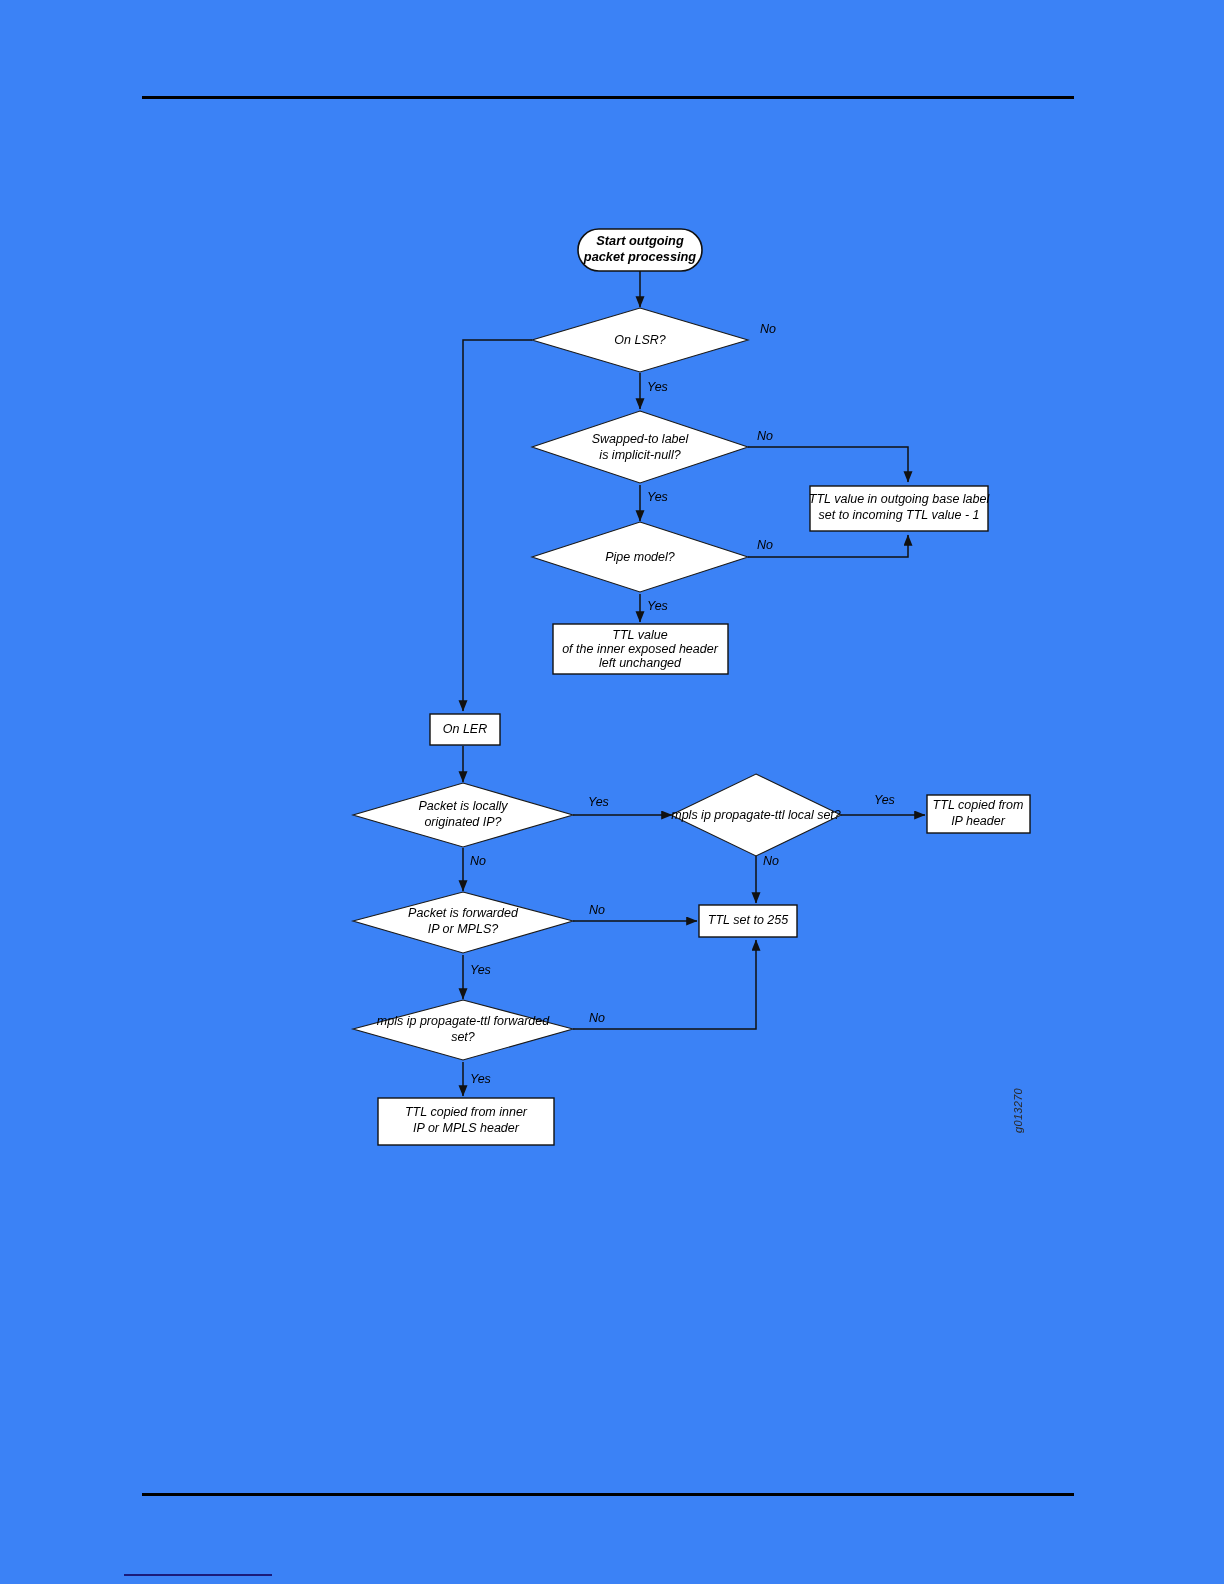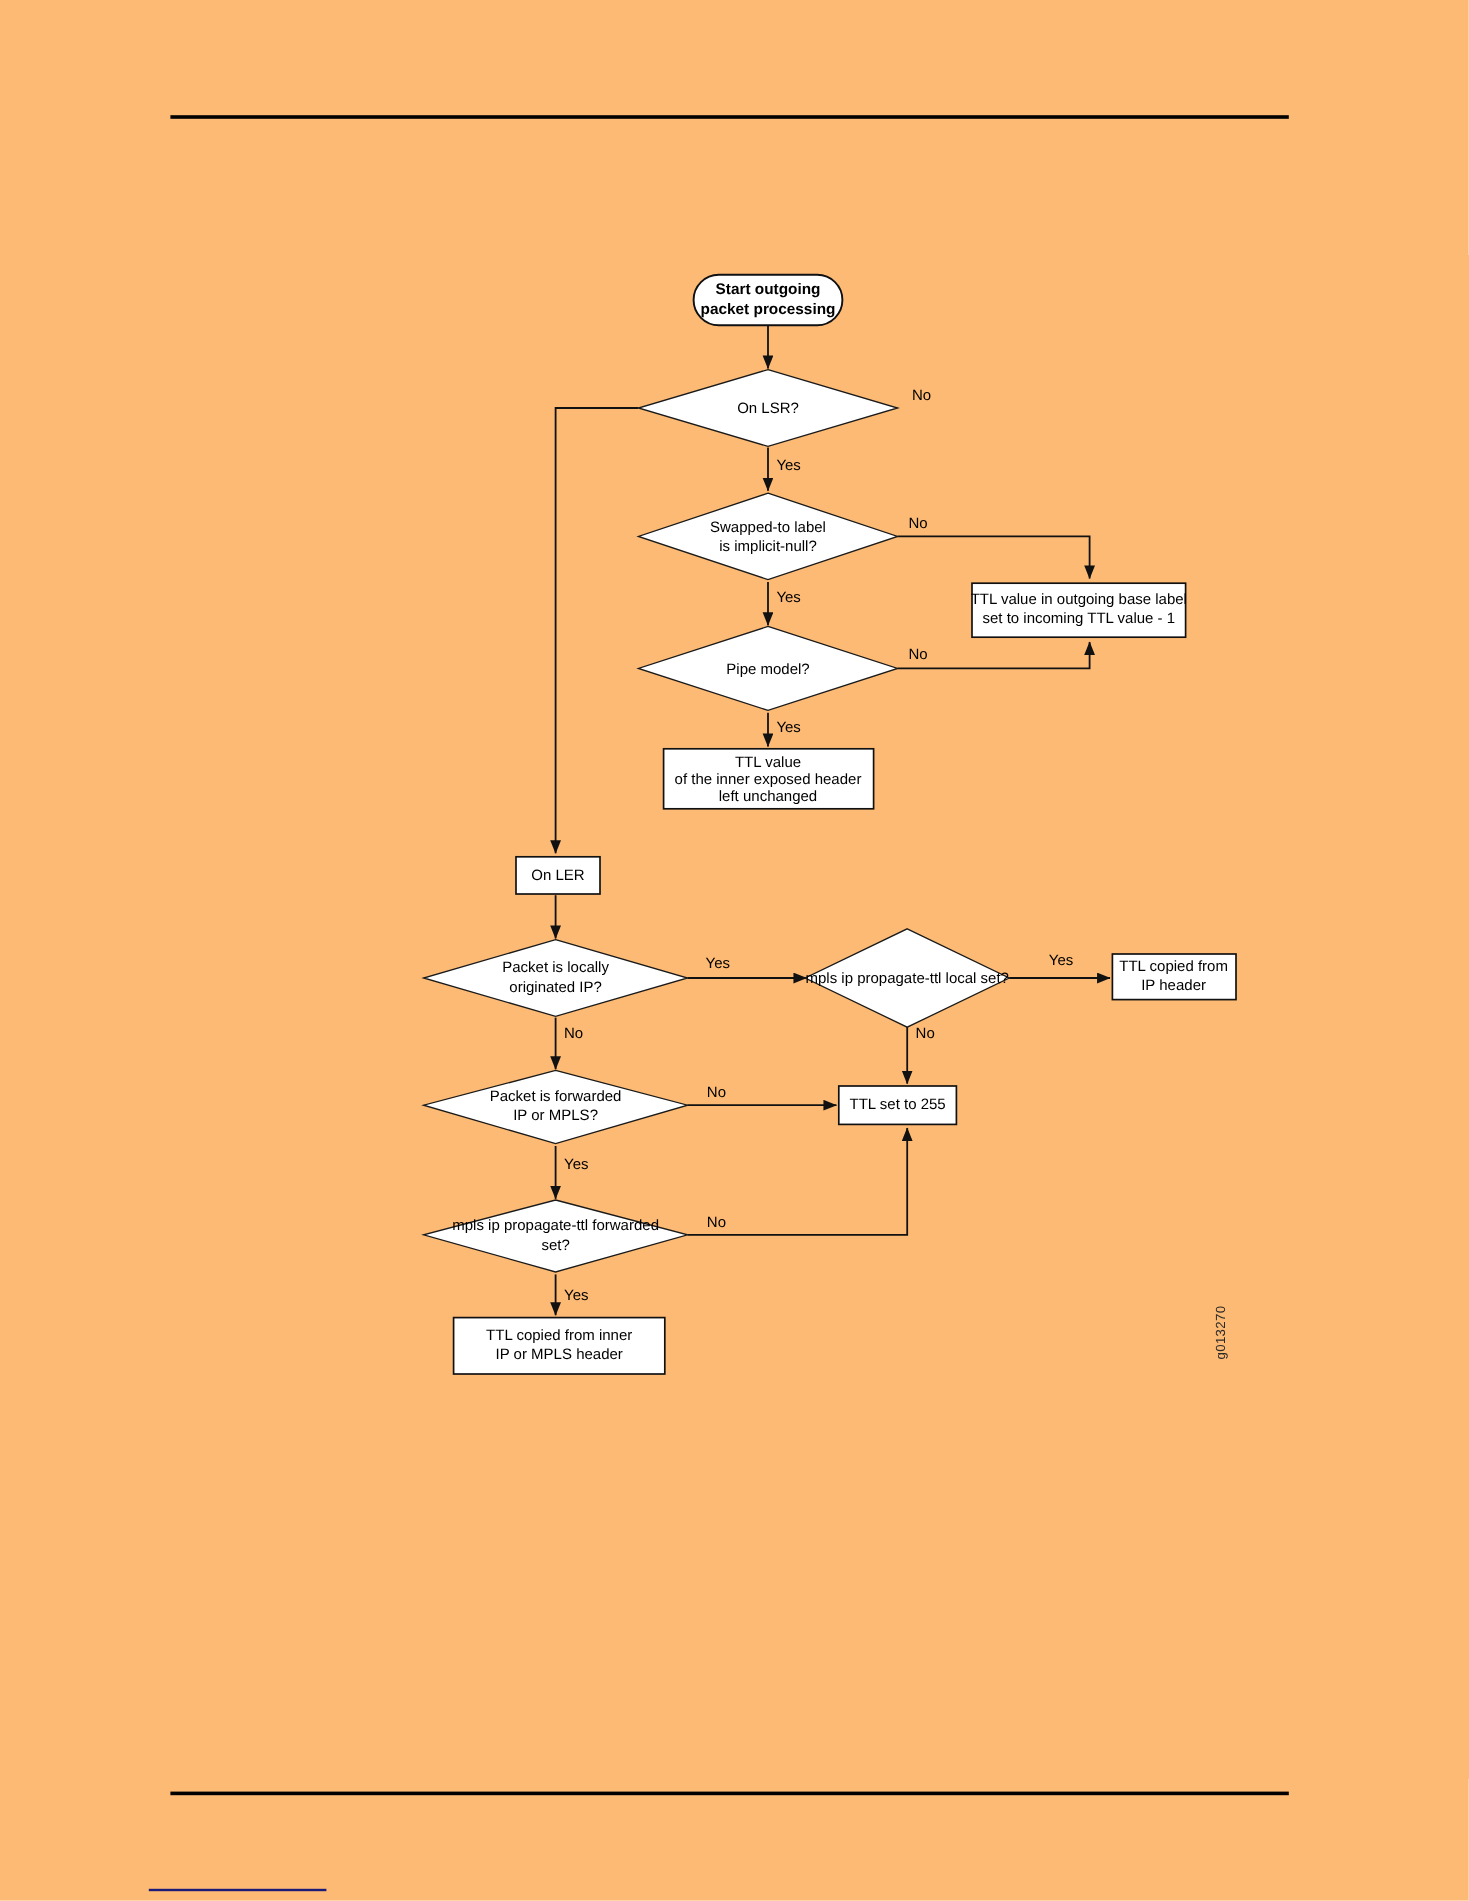--- a/index.html
+++ b/index.html
@@ -12,21 +12,22 @@
     width: 1224px;
     height: 1584px;
     position: relative;
     font-family: "Liberation Sans", sans-serif;
     color: #000000;
     overflow: hidden;
   }
   .page {
     position: absolute;
     inset: 0;
-    background: #fdba74;
+    background: #3b82f6;
+    font-style: italic;
   }
   .rule {
     position: absolute;
     left: 142px;
     width: 932px;
     height: 3px;
     background: #000000;
   }
   .rule-header { top: 96px; }
   .rule-footer { top: 1493px; }

